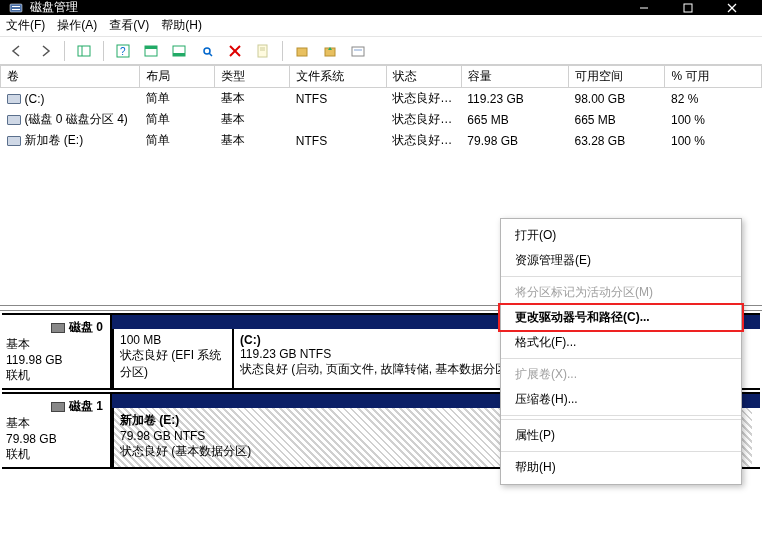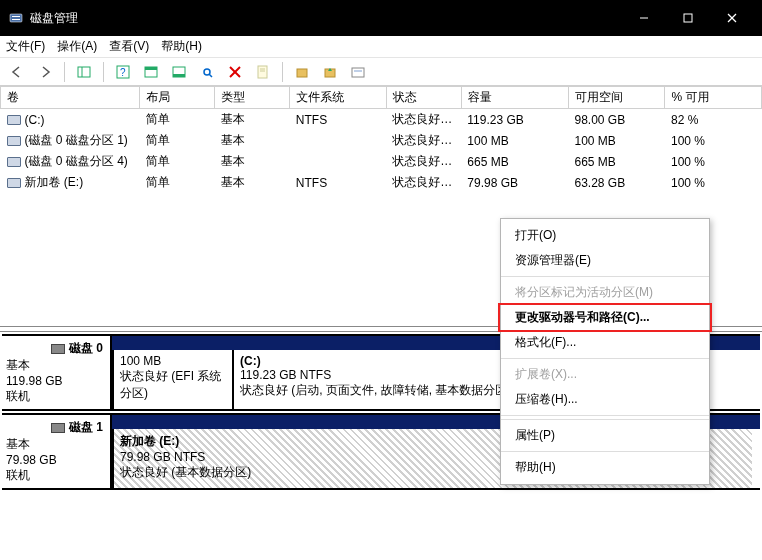--- a/index.html
+++ b/index.html
@@ -1,17 +1,17 @@
 <!DOCTYPE html>
 <html><head>
 <meta charset="utf-8">
 <style>
   * { box-sizing: border-box; font-family: "Segoe UI", "Microsoft YaHei", sans-serif; }
   body { margin: 0; background: #fff; width: 762px; height: 560px; overflow: hidden; font-size: 12px; }
-  .titlebar { height: 36px; background: #000; color: #fff; display: flex; align-items: center; padding: 0 8px; }
+  .titlebar { height: 15px; background: #000; color: #fff; display: flex; align-items: center; padding: 0 8px; }
   .titlebar .icon { width: 16px; height: 16px; margin-right: 6px; display: inline-flex; align-items: center; justify-content: center; }
   .titlebar .title { flex: 1; font-size: 12px; }
   .titlebar .ctrl { width: 44px; height: 30px; display: inline-flex; align-items: center; justify-content: center; color: #fff; }
   .menubar { height: 22px; display: flex; align-items: center; padding: 0 6px; gap: 12px; border-bottom: 1px solid #e5e5e5; }
   .menubar span { font-size: 12px; }
   .toolbar { height: 28px; display: flex; align-items: center; padding: 0 6px; gap: 6px; border-bottom: 1px solid #d0d0d0; }
   .tbtn { width: 22px; height: 22px; display: inline-flex; align-items: center; justify-content: center; color: #333; }
   .sep { width: 1px; height: 20px; background: #ccc; margin: 0 2px; }
   .grid { border-collapse: collapse; width: 100%; table-layout: fixed; }
   .grid th, .grid td { text-align: left; padding: 2px 6px; font-size: 12px; white-space: nowrap; overflow: hidden; text-overflow: ellipsis; }
@@ -25,21 +25,21 @@
   .diskrow { display: flex; border-top: 2px solid #000; border-bottom: 2px solid #000; margin: 2px; }
   .diskinfo { width: 110px; border-right: 2px solid #000; padding: 4px; font-size: 12px; background:#fff; }
   .diskinfo .dname { font-weight: bold; padding-left: 45px; }
   .diskinfo .dico { display:inline-block; width:14px; height:10px; background:#888; border:1px solid #444; margin-right:4px; vertical-align:middle;}
   .partstrip { flex: 1; display: flex; flex-direction: column; }
   .partstrip .topband { height: 14px; background: #0b1f66; }
   .parts { flex:1; display:flex; }
   .part { border-left: 2px solid #000; padding: 4px 6px; font-size: 12px; overflow:hidden; background:#fff; }
   .part .pname { font-weight: bold; }
   .hatched { background: repeating-linear-gradient(45deg,#fff,#fff 3px,#d0d0d0 3px,#d0d0d0 5px); }
-  .ctxmenu { position: absolute; left: 500px; top: 218px; width: 210px; background: #fff; border: 1px solid #b5b5b5; box-shadow: 2px 2px 6px rgba(0,0,0,.25); padding: 4px 0; }
+  .ctxmenu { position: absolute; left: 500px; top: 218px; width: 242px; background: #fff; border: 1px solid #b5b5b5; box-shadow: 2px 2px 6px rgba(0,0,0,.25); padding: 4px 0; }
   .ctxmenu .mi { padding: 4px 14px; font-size: 12px; color:#000; }
   .ctxmenu .mi.disabled { color: #a0a0a0; }
   .ctxmenu hr { border: none; border-top: 1px solid #ddd; margin: 3px 0; }
   .ctxmenu .mi.highlight { position: relative; font-weight: bold; }
   .ctxmenu .mi.highlight::after { content:""; position:absolute; left:-3px; right:-3px; top:-2px; bottom:-2px; border:2px solid #e22; pointer-events:none; }
   .colw-vol{width:130px}.colw-lay{width:70px}.colw-typ{width:70px}.colw-fs{width:90px}.colw-st{width:70px}.colw-cap{width:100px}.colw-free{width:90px}.colw-pct{width:90px}
 </style>
 </head>
 <body>
 
@@ -180,30 +180,20 @@
     <tbody id="volrows">
         <tr>
           <td><span class="volicon"></span><span>(C:)</span></td>
           <td>简单</td>
           <td>基本</td>
           <td>NTFS</td>
           <td>状态良好 (...</td>
           <td>119.23 GB</td>
           <td>98.00 GB</td>
           <td>82 %</td>
-        </tr>
-        <tr>
-          <td><span class="volicon"></span><span>(磁盘 0 磁盘分区 1)</span></td>
-          <td>简单</td>
-          <td>基本</td>
-          <td></td>
-          <td>状态良好 (...</td>
-          <td>100 MB</td>
-          <td>100 MB</td>
-          <td>100 %</td>
         </tr>
         <tr>
           <td><span class="volicon"></span><span>(磁盘 0 磁盘分区 4)</span></td>
           <td>简单</td>
           <td>基本</td>
           <td></td>
           <td>状态良好 (...</td>
           <td>665 MB</td>
           <td>665 MB</td>
           <td>100 %</td>

